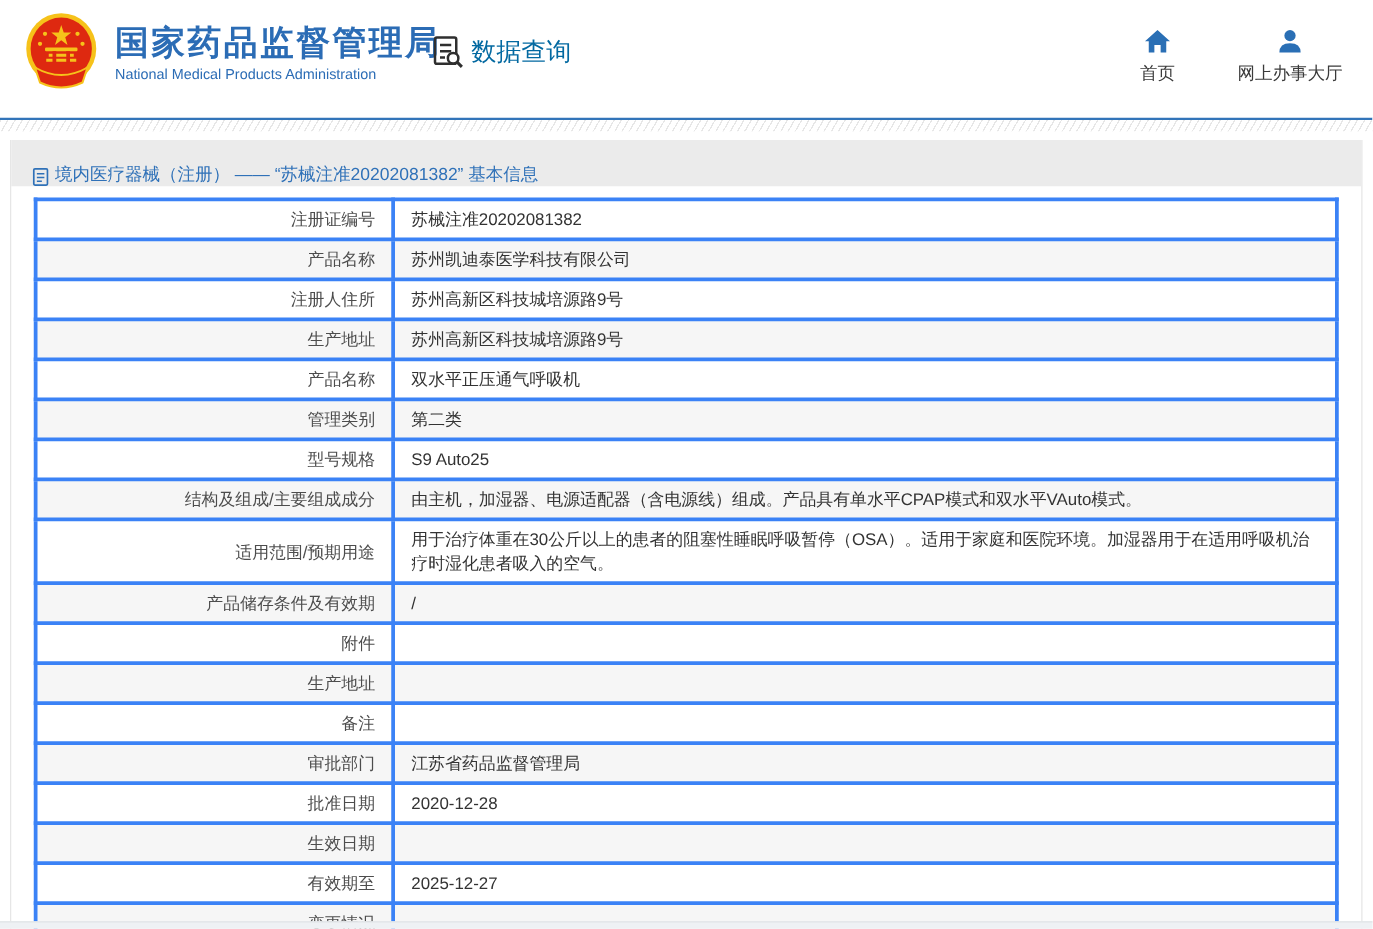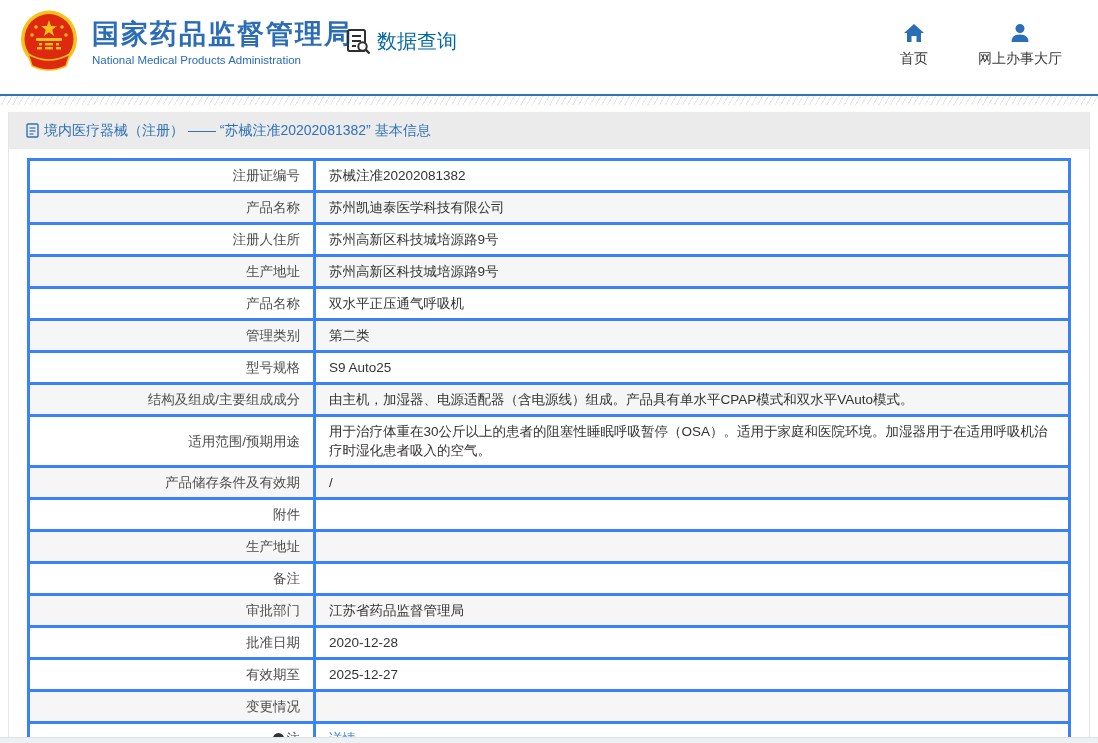--- a/index.html
+++ b/index.html
@@ -8,33 +8,33 @@
 
   
   .header { position:relative; height:94px; background:#fff; }
   .brand { position:absolute; left:20px; top:10px; display:flex; align-items:center; }
   .emblem { width:58px; height:62px; margin-right:14px; }
   .brand-text .cn { font-size:27px; font-weight:bold; color:#2b6cb5; letter-spacing:2px; line-height:34px; }
   .brand-text .en { font-size:11.5px; color:#2b6cb5; margin-top:3px; }
   .section-entry { position:absolute; left:345px; top:28px; display:flex; align-items:center; cursor:pointer; }
   .section-entry .doc-search-icon { width:27px; height:27px; margin-right:5px; }
   .section-entry .txt { font-size:20px; color:#0369a1; font-weight:500; }
-  .top-nav { position:absolute; right:36px; top:22px; display:flex; gap:38px; }
+  .top-nav { position:absolute; right:24px; top:22px; display:flex; gap:38px; }
   .nav-item { display:flex; flex-direction:column; align-items:center; cursor:pointer; min-width:52px; }
   .nav-item svg { width:22px; height:22px; }
   .nav-item .lbl { margin-top:6px; font-size:14px; color:#3a3a3a; }
 
   
   .blue-line { height:2px; background:#3274b9; }
   .hatch-band { height:9px;
     background:repeating-linear-gradient(120deg, rgba(120,120,120,.18) 0 1px, transparent 1px 5px); }
 
   
   .panel { margin:7px 8px 0 8px; background:#fff; border:1px solid #e6e6e6; border-top:none; }
-  .panel-title { height:37px; background:#ebebeb; display:flex; align-items:center; padding-left:17px; }
+  .panel-title { height:37px; background:#ebebeb; display:flex; align-items:flex-end; padding-left:17px; }
   .panel-title .page-icon { width:13px; height:15px; margin-right:5px; }
   .panel-title .t { font-size:14px; color:#2f71b8; }
 
   .table-wrap { padding:9px 18px 4px 18px; }
   table.info { width:100%; border-collapse:collapse; table-layout:fixed; }
   table.info td { border:3px solid #3b82f6; font-size:13.5px; line-height:19px; vertical-align:middle; }
   td.label-cell { width:286px; text-align:right; padding:5px 13px; color:#4d4d4d; }
   td.value-cell { padding:5px 13px; color:#333; }
   tr.alt td { background:#f6f6f6; }
   td.value-cell a { color:#4a90d9; text-decoration:none; }
@@ -170,20 +170,24 @@
             <td class="value-cell"></td>
           </tr>
           <tr class="alt">
             <td class="label-cell">审批部门</td>
             <td class="value-cell">江苏省药品监督管理局</td>
           </tr>
           <tr>
             <td class="label-cell">批准日期</td>
             <td class="value-cell">2020-12-28</td>
           </tr>
+          <tr class="alt">
+            <td class="label-cell">生效日期</td>
+            <td class="value-cell"></td>
+          </tr>
           <tr>
             <td class="label-cell">有效期至</td>
             <td class="value-cell">2025-12-27</td>
           </tr>
           <tr class="alt">
             <td class="label-cell">变更情况</td>
             <td class="value-cell"></td>
           </tr>
           <tr>
             <td class="label-cell"><span class="note-balloon-icon"></span>注</td>

